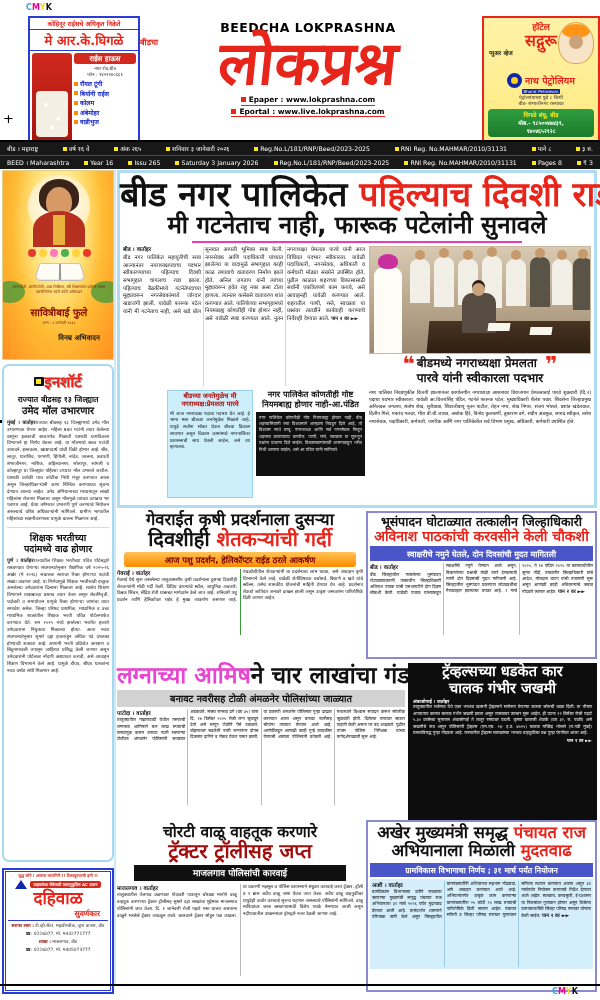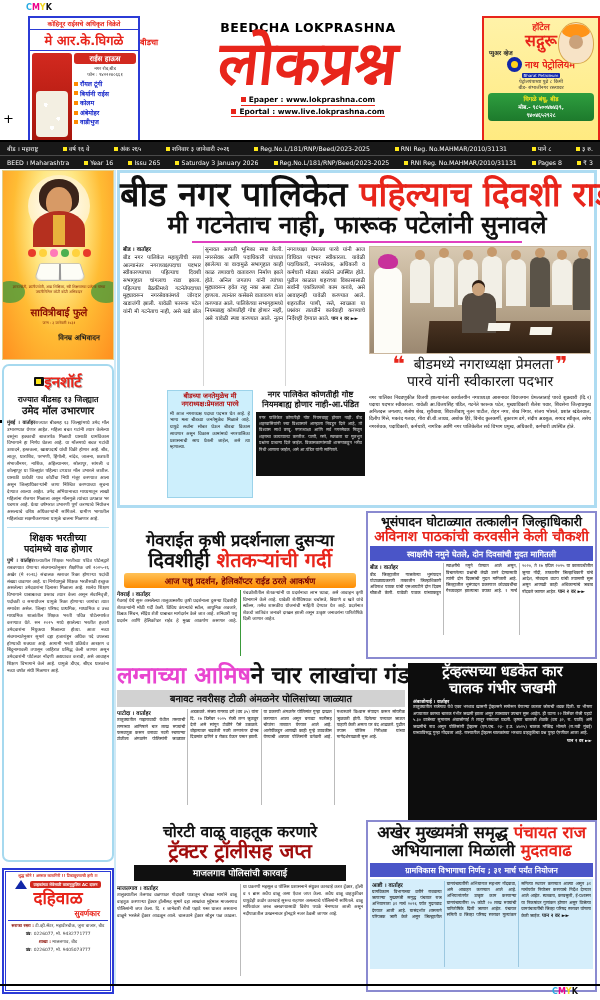--- a/index.html
+++ b/index.html
@@ -38,21 +38,21 @@
   .mh-link u{width:5px;height:5px;background:#e8251b;display:inline-block;margin-right:3px;text-decoration:none;}
   .ad-hotel{left:482px;top:16px;width:114px;height:142px;border:2px solid #e8251b;
             background:linear-gradient(#fff2a8,#ffe97a);font-size:6px;text-align:center;position:absolute;}
   .ah-hotel{color:#e8251b;font-weight:bold;font-size:9px;margin-top:2px;}
   .ah-name{color:#e8251b;font-weight:800;font-size:16px;line-height:1;}
   .ah-veg{font-size:6px;font-weight:bold;color:#222;text-align:left;padding-left:5px;}
   .ah-portrait{position:absolute;right:4px;top:4px;width:34px;height:40px;border-radius:50% 50% 45% 45%;
                background:#f7e3c6;border:1px solid #d8a84e;overflow:hidden;}
   .ah-portrait i{position:absolute;left:3px;top:1px;width:28px;height:14px;border-radius:50%;background:#ff9417;}
   .ah-portrait b{position:absolute;left:10px;top:12px;width:14px;height:14px;border-radius:50%;background:#caa27b;}
-  .ah-petrol{display:flex;align-items:center;gap:3px;justify-content:center;margin-top:0;}
+  .ah-petrol{display:flex;align-items:center;gap:3px;justify-content:center;margin-top:16px;}
   .ah-logo{width:15px;height:15px;border-radius:50%;background:#1127a8;position:relative;flex:none;}
   .ah-logo i{position:absolute;left:4px;top:4px;width:7px;height:7px;border-radius:50%;background:#ffd21c;}
   .ah-pname{color:#e8251b;font-weight:800;font-size:9.5px;}
   .ah-bp{font-size:4px;color:#fff;background:#1127a8;width:fit-content;margin:1px auto;padding:0 2px;border-radius:1px;}
   .ah-addr{font-size:4.8px;color:#333;line-height:1.25;}
   .ah-green{margin:2px 4px 0;background:linear-gradient(#2e9e3f,#1d7a2c);border-radius:4px;padding:2px;color:#ffe81a;font-weight:bold;font-size:6px;}
   .ah-green .ph{color:#fff;font-weight:bold;font-size:5.6px;}
   
   .datebar{left:0;top:140px;width:600px;background:#181818;border-top:2px solid #000;}
   .db-row{display:flex;align-items:center;justify-content:space-between;height:13px;padding:0 7px;color:#fff;font-size:6.2px;white-space:nowrap;}
@@ -123,26 +123,26 @@
   .ppl::before{content:"";position:absolute;left:5px;top:-9px;width:10px;height:10px;border-radius:50%;background:#c69a6d;}
   .ppl.dark{background:#5a5348;}
   .turban{position:absolute;left:4px;top:20px;width:28px;height:86px;background:#fdfcf7;border-radius:9px 9px 0 0;}
   .turban::before{content:"";position:absolute;left:4px;top:-13px;width:20px;height:15px;border-radius:50% 50% 40% 40%;background:#c8309b;}
   .table{position:absolute;left:58px;bottom:0;width:168px;height:32px;background:linear-gradient(#4a3422,#2e1f12);transform:skewX(-5deg);}
   .seated{position:absolute;left:92px;top:46px;width:34px;height:40px;border-radius:10px 10px 0 0;background:#564c42;}
   .seated::before{content:"";position:absolute;left:10px;top:-10px;width:13px;height:13px;border-radius:50%;background:#caa27b;box-shadow:0 -3px 0 #2c1c12;}
   .paper{position:absolute;width:22px;height:8px;background:#f7f5ec;transform:skewX(-8deg);}
   .caption{display:flex;align-items:flex-start;justify-content:center;gap:2px;margin-top:2px;}
   .qmark{color:#e8251b;font-size:21px;line-height:.8;font-weight:800;}
-  .cap-text{text-align:right;font-weight:400;font-size:14px;line-height:1.25;}
+  .cap-text{text-align:left;font-weight:700;font-size:12px;line-height:1.25;}
   .names{font-size:4.8px;line-height:1.5;margin-top:3px;height:76px;overflow:hidden;}
   
   .story{position:absolute;box-sizing:border-box;background:#fff;}
   .st-g{left:117px;top:511px;width:246px;height:148px;}
-  .g-h1{text-align:center;font-weight:800;font-size:16.5px;line-height:1.1;margin-top:21px;}
+  .g-h1{text-align:center;font-weight:800;font-size:16.5px;line-height:1.1;}
   .g-h2{text-align:center;font-weight:800;font-size:20px;line-height:1.05;}
   .g-h2 .red{color:#e8251b;}
   .g-sub{margin:2px auto;width:94%;background:linear-gradient(#ffc257,#ff8c00);color:#7a0000;font-weight:bold;
          font-size:8.4px;text-align:center;border-radius:3px;padding:2px 0;}
   .g-cols{height:66px;overflow:hidden;column-count:2;column-gap:6px;column-rule:1.5px solid #3a9a3a;font-size:4.5px;line-height:1.45;margin-top:2px;}
   .st-t{left:366px;top:511px;width:231px;height:148px;border:2px solid #8a8ad0;padding:2px;}
   .t-h1{text-align:center;font-weight:800;font-size:12.5px;line-height:1.12;}
   .t-h2{text-align:center;font-weight:800;font-size:14px;line-height:1.1;color:#e8251b;}
   .t-sub{margin:2px 0;background:#4a55c8;color:#fff;font-weight:bold;font-size:8px;text-align:center;padding:2px 0;}
   .t-cols{height:72px;overflow:hidden;column-count:3;column-gap:5px;column-rule:1px solid #bbb;font-size:4.3px;line-height:1.45;}

